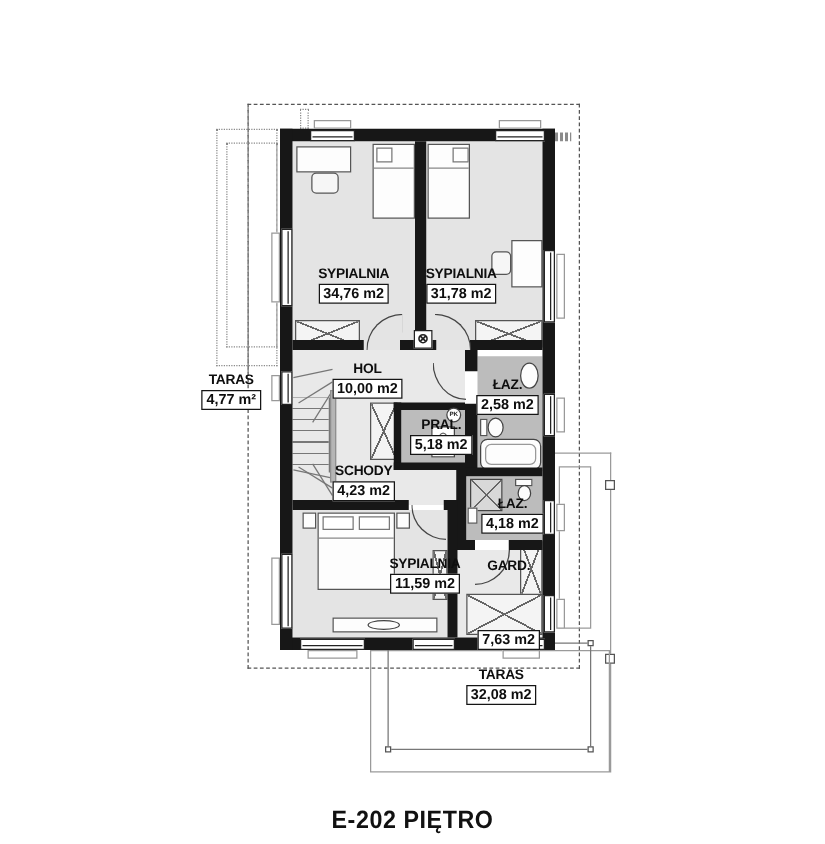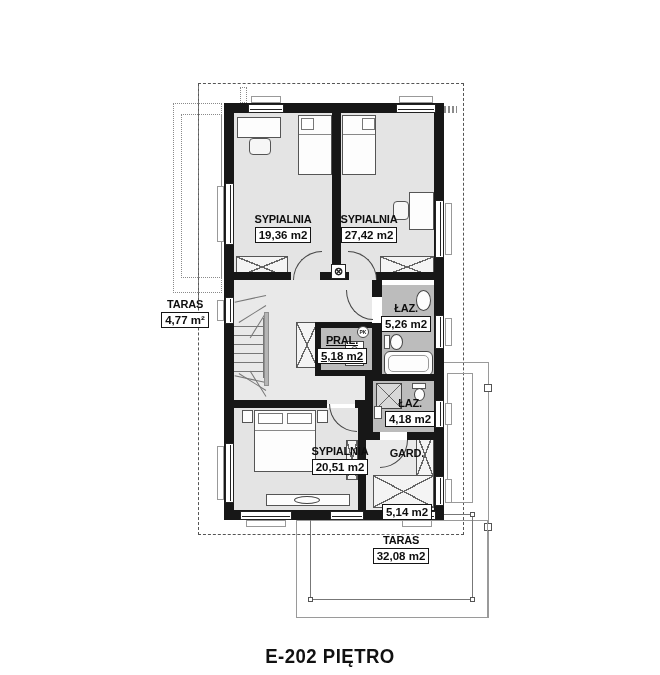--- a/index.html
+++ b/index.html
@@ -232,45 +232,53 @@
     </div>
 
   <div class="abs arc tl" style="left:293px;top:251px;width:29px;height:29px;"></div>
   <div class="abs arc tr" style="left:348px;top:251px;width:29px;height:29px;"></div>
   <div class="abs arc bl" style="left:346px;top:290px;width:27px;height:30px;"></div>
   <div class="abs arc bl" style="left:329px;top:404px;width:28px;height:28px;"></div>
   <div class="abs arc br" style="left:380px;top:440px;width:28px;height:28px;"></div>
 
   <div class="rlabel" style="left:240px;top:213px;width:86px;">
     <div class="rname">SYPIALNIA</div>
-    <div class="rarea">19,36 m2</div>
+    <div class="rarea">34,76 m2</div>
   </div>
   <div class="rlabel" style="left:326px;top:213px;width:86px;">
     <div class="rname">SYPIALNIA</div>
-    <div class="rarea">27,42 m2</div>
+    <div class="rarea">31,78 m2</div>
+  </div>
+  <div class="rlabel" style="left:264px;top:289px;width:60px;">
+    <div class="rname">HOL</div>
+    <div class="rarea">10,00 m2</div>
   </div>
   <div class="rlabel" style="left:378px;top:302px;width:56px;">
     <div class="rname">ŁAZ.</div>
-    <div class="rarea">5,26 m2</div>
-  </div>
-  <div class="rlabel" style="left:314px;top:334px;width:56px;text-decoration:underline;">
+    <div class="rarea">2,58 m2</div>
+  </div>
+  <div class="rlabel" style="left:325px;top:334px;width:56px;">
     <div class="rname">PRAL.</div>
     <div class="rarea">5,18 m2</div>
+  </div>
+  <div class="rlabel" style="left:260px;top:371px;width:62px;">
+    <div class="rname">SCHODY</div>
+    <div class="rarea">4,23 m2</div>
   </div>
   <div class="rlabel" style="left:382px;top:397px;width:56px;">
     <div class="rname">ŁAZ.</div>
     <div class="rarea">4,18 m2</div>
   </div>
   <div class="rlabel" style="left:297px;top:445px;width:86px;">
     <div class="rname">SYPIALNIA</div>
-    <div class="rarea">20,51 m2</div>
+    <div class="rarea">11,59 m2</div>
   </div>
   <div class="rlabel" style="left:378px;top:447px;width:58px;gap:45px;">
     <div class="rname">GARD.</div>
-    <div class="rarea">5,14 m2</div>
+    <div class="rarea">7,63 m2</div>
   </div>
   <div class="rlabel" style="left:156px;top:298px;width:58px;">
     <div class="rname">TARAS</div>
     <div class="rarea">4,77 m²</div>
   </div>
   <div class="rlabel" style="left:369px;top:534px;width:64px;">
     <div class="rname">TARAS</div>
     <div class="rarea">32,08 m2</div>
   </div>
 

